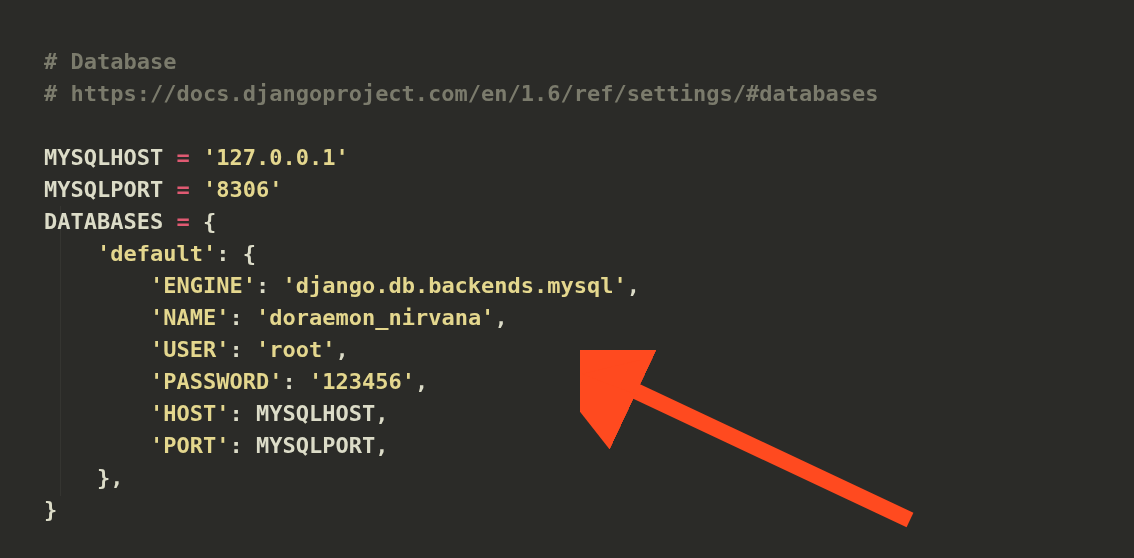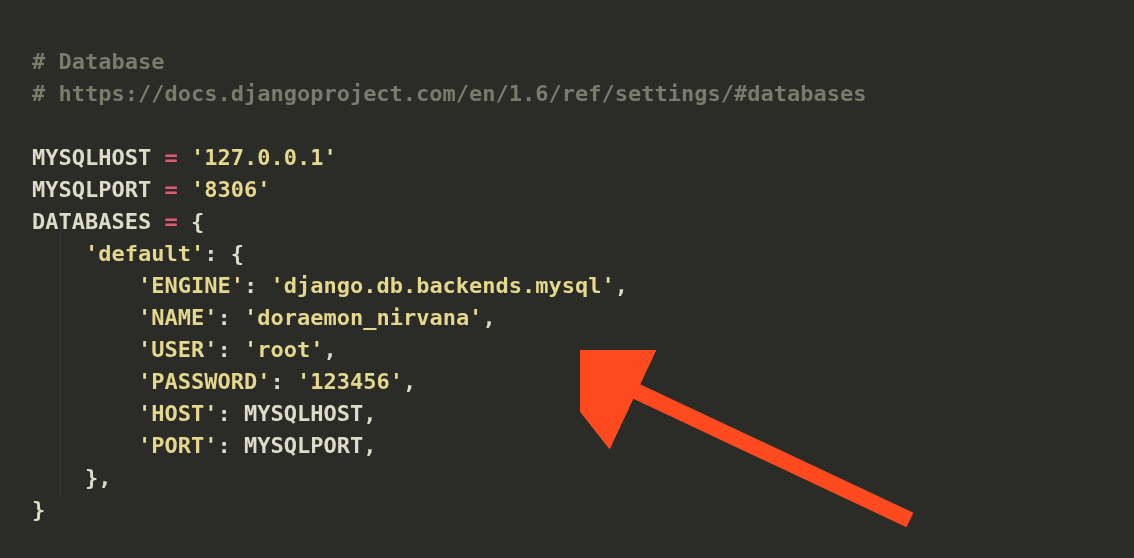--- a/index.html
+++ b/index.html
@@ -11,20 +11,21 @@
     font-size: 22px;
     font-weight: bold;
     line-height: 32px;
     overflow: hidden;
     position: relative;
     color: #dcdcc8;
   }
   .editor {
     padding: 14px 0 0 32px;
     white-space: pre;
+    margin-left: 12px;
   }
   .c-comment { color: #7b7b6c; }
   .c-key     { color: #e4d78e; }   
   .c-var     { color: #dcdcc8; }   
   .c-op      { color: #e05a72; }   
   .c-punc    { color: #dcdcc8; }   
   .c-string  { color: #e4d78e; }   
   .guide {
     position: absolute;
     left: 60px;

